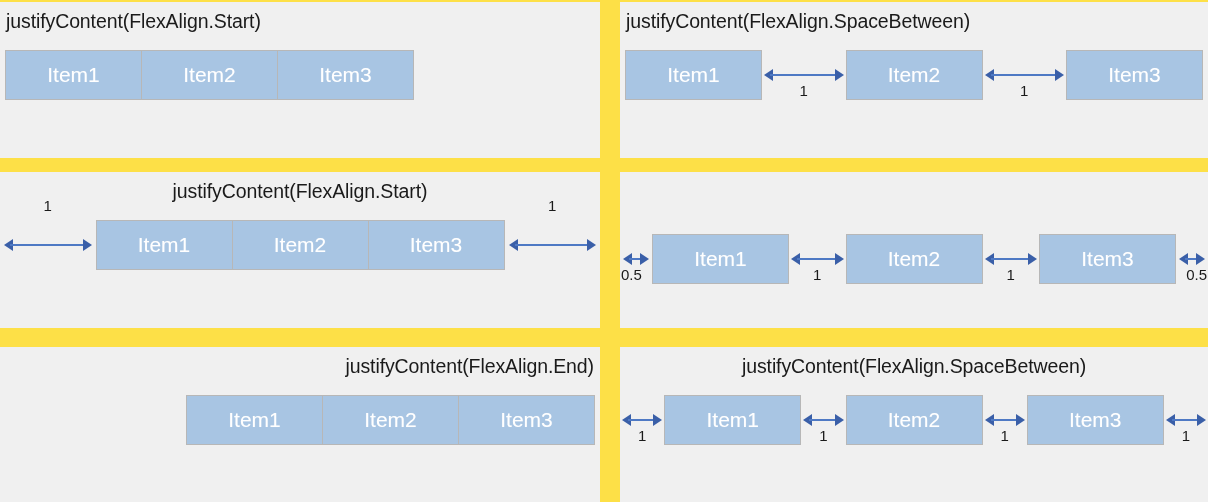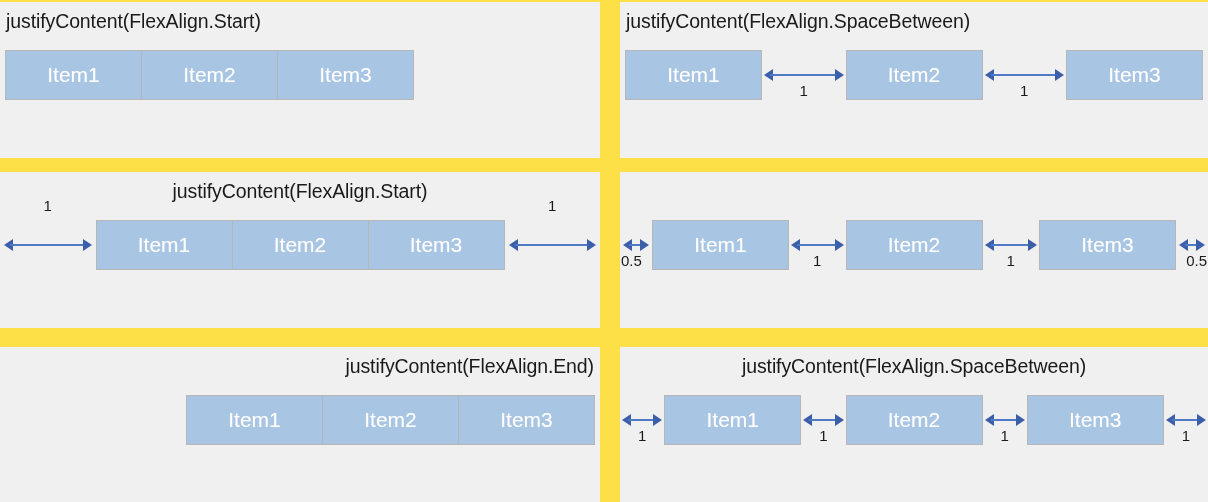--- a/index.html
+++ b/index.html
@@ -192,21 +192,21 @@
           <div class="head l"></div>
           <div class="bar"></div>
           <div class="head r"></div>
         </div>
         <div class="gap-label" style="top:-22px;">1</div>
       </div>
     </div>
   </div>
 
   <div class="panel" style="left:620px; top:172px; width:588px; height:156px;">
-    <div class="track" style="top:47px;">
+    <div class="track" style="top:61px;">
       <div class="gap" style="width:32px;">
         <div class="arrow" style="left:3px; right:3px;">
           <div class="head l"></div>
           <div class="bar"></div>
           <div class="head r"></div>
         </div>
         <div class="gap-label to-left">0.5</div>
       </div>
       <div class="item">Item1</div>
       <div class="gap grow">

